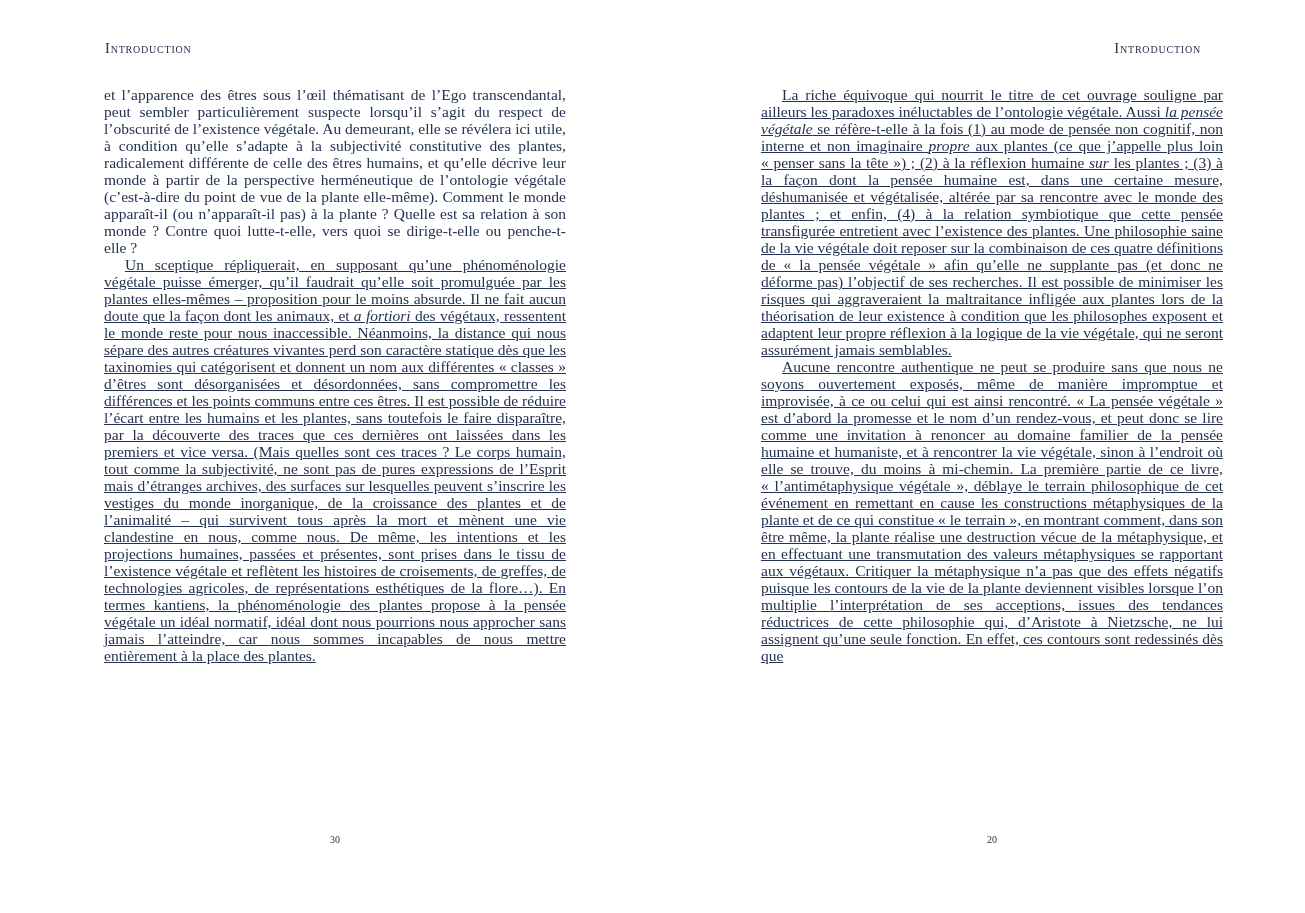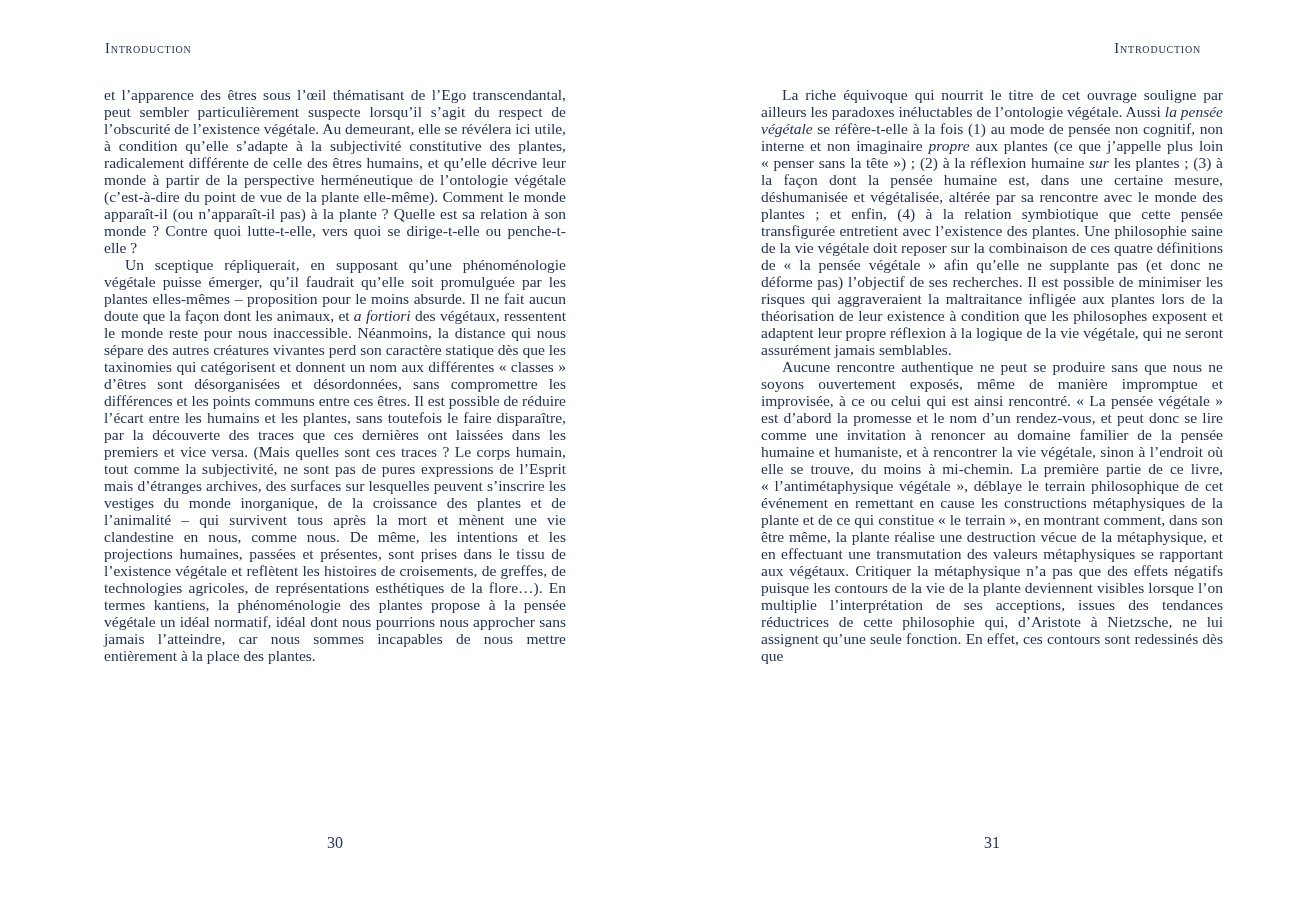--- a/index.html
+++ b/index.html
@@ -41,30 +41,30 @@
     top: 86px;
     left: 0;
     right: 0;
     text-align: justify;
     font-size: 15.5px;
     line-height: 17px;
     hyphens: auto;
     -webkit-hyphens: auto;
   }
   .para { margin: 0; }
-  .para.indent { text-indent: 21px; }
+  .para.indent { text-indent: 21px; text-decoration: underline; }
   .italic { font-style: italic; }
 
   .page-number {
     position: absolute;
     top: 834px;
     left: 0;
     width: 100%;
     text-align: center;
-    font-size: 16px;
+    font-size: 10px;
   }
 </style>
 </head>
 <body style="background: rgb(255, 255, 255); color: rgb(35, 50, 80);">
 
 <div class="spread">
 
   <section class="page page-left">
     <header class="running-head">Introduction</header>
     <div class="page-body">
@@ -73,16 +73,16 @@
       </div>
     <footer class="page-number">30</footer>
   </section>
 
   <section class="page page-right">
     <header class="running-head">Introduction</header>
     <div class="page-body">
         <p class="para indent"><span>La riche équivoque qui nourrit le titre de cet ouvrage souligne par ailleurs les paradoxes inéluctables de l’ontologie végétale. Aussi </span><span class="italic">la pensée végétale</span><span> se réfère-t-elle à la fois (1) au mode de pensée non cognitif, non interne et non imaginaire </span><span class="italic">propre</span><span> aux plantes (ce que j’appelle plus loin «&nbsp;penser sans la tête&nbsp;»)&nbsp;; (2) à la réflexion humaine </span><span class="italic">sur</span><span> les plantes&nbsp;; (3) à la façon dont la pensée humaine est, dans une certaine mesure, déshumanisée et végétalisée, altérée par sa rencontre avec le monde des plantes&nbsp;; et enfin, (4) à la relation symbiotique que cette pensée transfigurée entretient avec l’existence des plantes. Une philosophie saine de la vie végétale doit reposer sur la combinaison de ces quatre définitions de «&nbsp;la pensée végétale&nbsp;» afin qu’elle ne supplante pas (et donc ne déforme pas) l’objectif de ses recherches. Il est possible de minimiser les risques qui aggraveraient la maltraitance infligée aux plantes lors de la théorisation de leur existence à condition que les philosophes exposent et adaptent leur propre réflexion à la logique de la vie végétale, qui ne seront assurément jamais semblables.</span></p>
         <p class="para indent"><span>Aucune rencontre authentique ne peut se produire sans que nous ne soyons ouvertement exposés, même de manière impromptue et improvisée, à ce ou celui qui est ainsi rencontré. «&nbsp;La pensée végétale&nbsp;» est d’abord la promesse et le nom d’un rendez-vous, et peut donc se lire comme une invitation à renoncer au domaine familier de la pensée humaine et humaniste, et à rencontrer la vie végétale, sinon à l’endroit où elle se trouve, du moins à mi-chemin. La première partie de ce livre, «&nbsp;l’antimétaphysique végétale&nbsp;», déblaye le terrain philosophique de cet événement en remettant en cause les constructions métaphysiques de la plante et de ce qui constitue «&nbsp;le terrain&nbsp;», en montrant comment, dans son être même, la plante réalise une destruction vécue de la métaphysique, et en effectuant une transmutation des valeurs métaphysiques se rapportant aux végétaux. Critiquer la métaphysique n’a pas que des effets négatifs puisque les contours de la vie de la plante deviennent visibles lorsque l’on multiplie l’interprétation de ses acceptions, issues des tendances réductrices de cette philosophie qui, d’Aristote à Nietzsche, ne lui assignent qu’une seule fonction. En effet, ces contours sont redessinés dès que</span></p>
       </div>
-    <footer class="page-number">31</footer>
+    <footer class="page-number">20</footer>
   </section>
 
 </div>
 
 </body></html>

